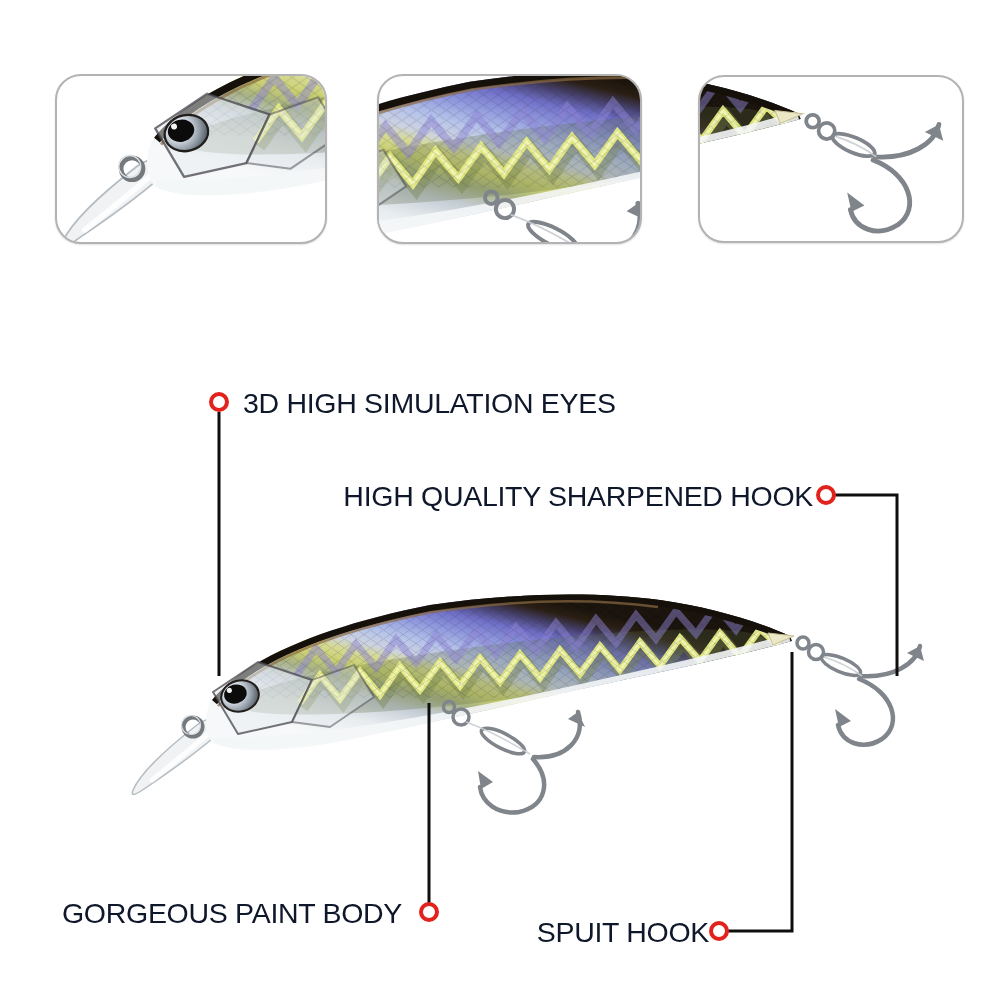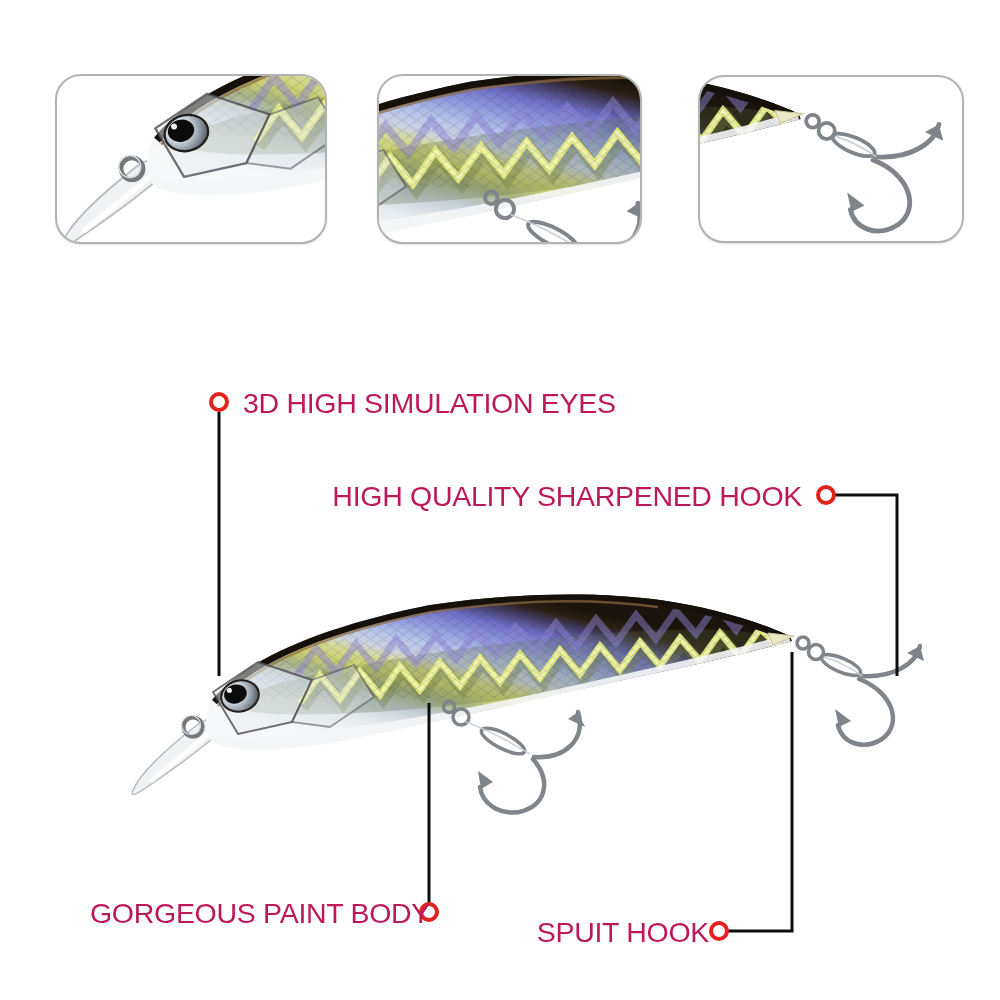--- a/index.html
+++ b/index.html
@@ -10,26 +10,26 @@
   .thumb{
     position:absolute;border:2px solid #b3b3b3;border-radius:26px;overflow:hidden;
     background:#ffffff;box-shadow:0 1px 2px rgba(0,0,0,.12);
   }
   .thumb svg{display:block;width:100%;height:100%;}
   .thumb-1{left:55px;top:74px;width:268px;height:166px;}
   .thumb-2{left:377px;top:74px;width:261px;height:166px;}
   .thumb-3{left:698px;top:75px;width:262px;height:164px;}
   .overlay{position:absolute;left:0;top:0;width:1000px;height:1000px;}
   .callout-label{
-    position:absolute;font-size:28.5px;line-height:1;color:#be185d;
+    position:absolute;font-size:28.5px;line-height:1;color:#0f172a;
     letter-spacing:-0.3px;white-space:nowrap;font-weight:400;
   }
   .label-eyes{left:243px;top:389px;}
-  .label-hook{right:198px;top:482px;}
-  .label-body{left:62px;top:899px;margin-left:28px;}
+  .label-hook{right:187px;top:482px;}
+  .label-body{left:62px;top:899px;}
   .label-spuit{right:291px;top:918px;}
 </style>
 </head>
 <body>
 
 <div class="canvas">
 
   <svg class="overlay" viewBox="0 0 1000 1000">
     <defs>
       <linearGradient id="bodyGrad" gradientUnits="userSpaceOnUse" x1="487" y1="585" x2="443" y2="765">

